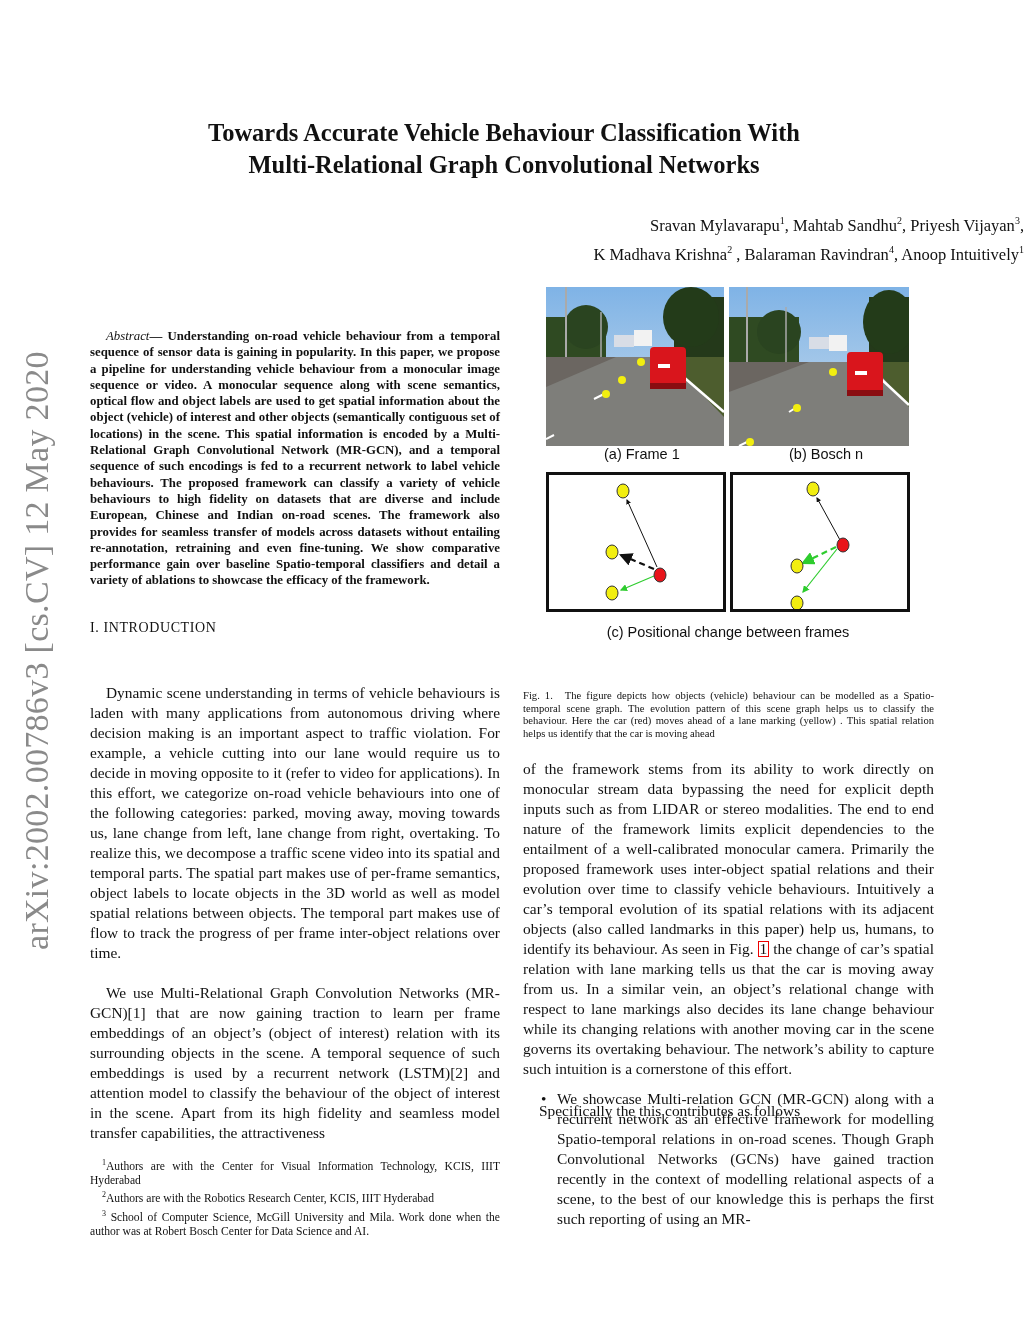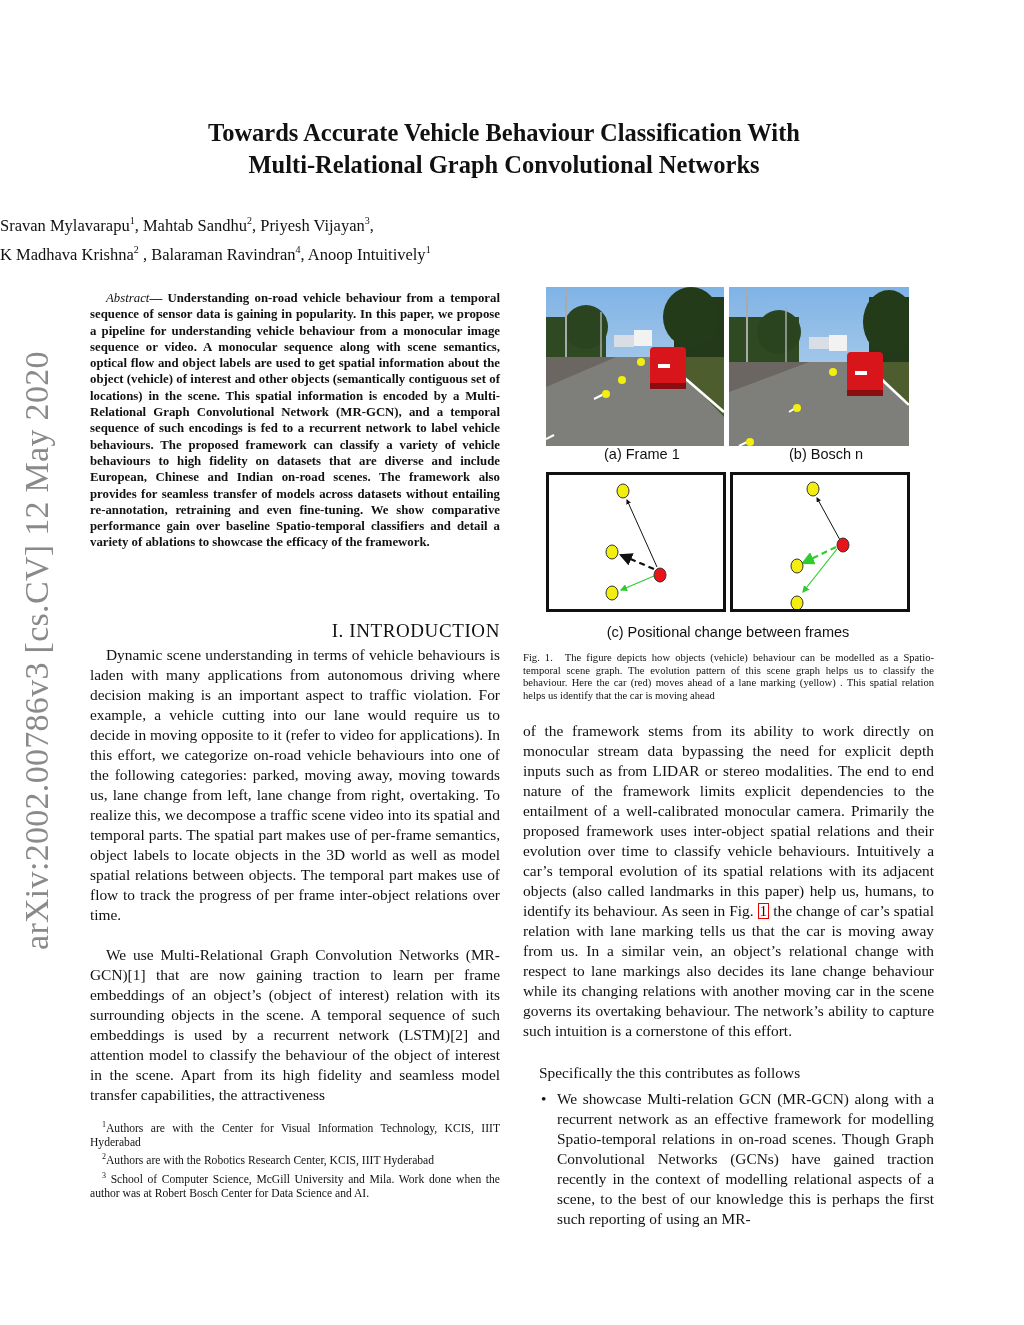--- a/index.html
+++ b/index.html
@@ -1,27 +1,27 @@
 <!DOCTYPE html>
 <html><head>
 <meta charset="utf-8">
 <style>
   html,body{margin:0;padding:0;background:#fff;}
   body{width:1024px;height:1325px;position:relative;overflow:hidden;color:#111;font-family:"Liberation Serif","DejaVu Serif",serif;}
   .abs{position:absolute;}
   .title{left:0;width:1008px;top:117px;text-align:center;font-weight:bold;font-size:24.5px;line-height:32px;}
-  .authors{left:0;width:1024px;top:209px;text-align:left;font-size:16.5px;line-height:24px;}
+  .authors{left:0;width:1024px;top:209px;text-align:right;font-size:16.5px;line-height:24px;}
   .authors sup{font-size:10px;}
   .arxiv{left:18px;top:950px;transform-origin:0 0;transform:rotate(-90deg);font-size:34px;color:#8a8a8a;white-space:nowrap;letter-spacing:0.3px;}
-  .col{font-size:15.4px;line-height:20px;text-align:justify;}
+  .col{font-size:15.4px;line-height:20px;text-align:justify;margin-top:38px;}
   .left{left:90px;width:410px;}
   .right{left:523px;width:411px;}
   .abstract{top:290px;font-weight:bold;font-size:12.8px;line-height:16.3px;text-indent:16px;}
   .abstract i{font-weight:normal;}
-  .section{top:620px;left:90px;width:410px;text-align:right;font-size:19px;letter-spacing:0.6px;}
+  .section{top:620px;left:90px;width:410px;text-align:left;font-size:14px;letter-spacing:0.6px;}
   p{margin:0;text-indent:16px;}
   .intro1{top:645px;}
   .intro2{top:945px;}
   .footnotes{top:1118px;font-size:11.6px;line-height:14.3px;}
   .footnotes p{text-indent:12px;}
   .footnotes sup{font-size:8px;}
   .fig{left:546px;top:287px;width:364px;height:345px;padding-left:40px;}
   .photo{position:absolute;top:0;width:178px;height:159px;overflow:hidden;}
   .sublabel{position:absolute;top:159px;font-family:"Liberation Sans","DejaVu Sans",sans-serif;font-size:14.5px;}
   .graphbox{position:absolute;top:185px;width:174px;height:134px;border:3px solid #111;background:#fff;}

